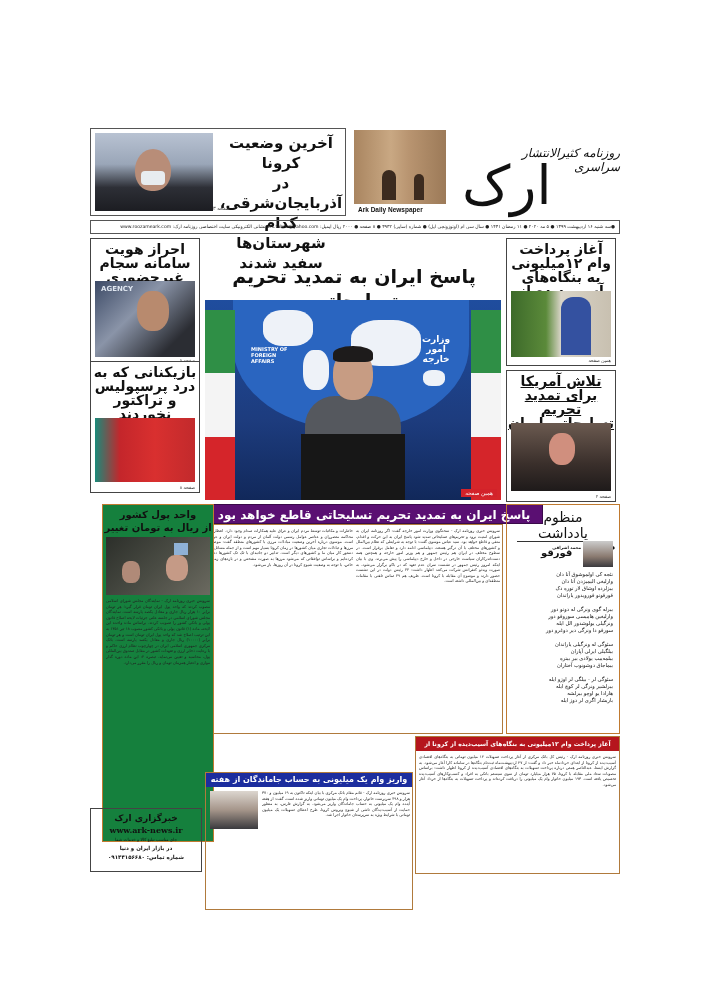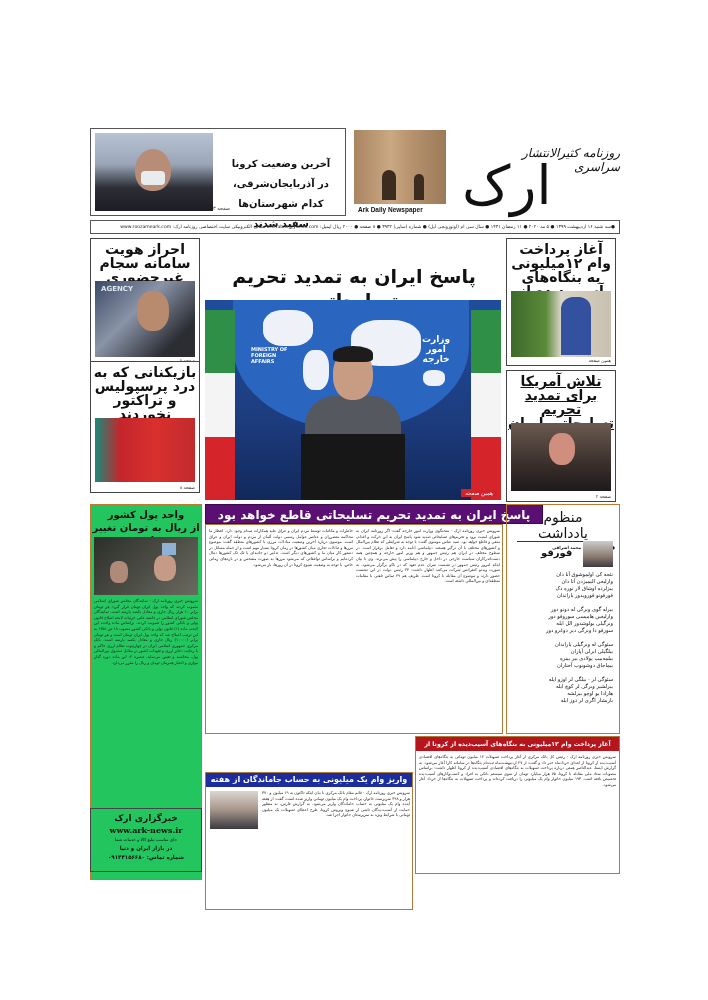--- a/index.html
+++ b/index.html
@@ -9,21 +9,21 @@
   .abs { position: absolute; }
 
   
   .masthead { position: absolute; left: 0; top: 0; width: 530px; height: 90px; }
   .mh-box { position: absolute; left: 0; top: 0; width: 256px; height: 88px; border: 1px solid #555; }
   .mh-photo { position: absolute; left: 4px; top: 4px; width: 118px; height: 78px;
     background: linear-gradient(180deg,#b8c2d2 0%,#9aa6b8 40%,#2d2f36 70%,#1c1d22 100%); }
   .mh-photo .face { position:absolute; left:40px; top:16px; width:36px; height:42px; border-radius:50% 50% 45% 45%; background:#b88d78; }
   .mh-photo .mask { position:absolute; left:46px; top:38px; width:24px; height:14px; background:#e8ecef; border-radius:4px; }
   .mh-headline { position: absolute; left: 128px; top: 4px; width: 124px; text-align: center;
-    font-weight: bold; font-size: 10px; line-height: 20px; margin-top: 21px; }
+    font-weight: bold; font-size: 15px; line-height: 20px; }
   .mh-page { position:absolute; left: 122px; top: 76px; font-size: 5px; color:#333; }
   .tower { position: absolute; left: 264px; top: 2px; width: 92px; height: 74px;
     background: linear-gradient(90deg,#a98560,#c9a883 40%,#b89470 60%,#9c7a58); }
   .tower .arch1 { position:absolute; left:28px; top:40px; width:14px; height:30px; background:#3c2b1f; border-radius:7px 7px 0 0; }
   .tower .arch2 { position:absolute; left:60px; top:44px; width:10px; height:26px; background:#3c2b1f; border-radius:5px 5px 0 0; }
   .tower-caption { position:absolute; left: 268px; top: 78px; font-size: 6.5px; font-weight: bold; direction: ltr; font-family: "Liberation Sans", sans-serif; }
   .logo-sub { position:absolute; left: 390px; top: 18px; font-size: 12px; font-style: italic; font-family: "DejaVu Serif", serif; }
   .logo-main { position:absolute; left: 372px; top: 30px; font-size: 54px; font-family: "DejaVu Serif", serif; line-height: 56px; letter-spacing: -4px; }
   .dateline { position:absolute; left:0; top: 92px; width:530px; height: 14px; border: 1px solid #555;
     font-size: 4.6px; line-height: 12px; padding: 0 4px; white-space: nowrap; overflow: hidden; color:#222; }
@@ -50,21 +50,21 @@
   .podium { position:absolute; left: 96px; top: 134px; width: 104px; height: 66px; background:#171717; }
   .photo-tag { position:absolute; right: 4px; bottom: 3px; background:#d3222a; color:#fff; font-size: 5.5px; padding: 1px 4px; }
 
   
   .banner { position:absolute; height: 20px; color:#fff; font-weight:bold; text-align:center; }
   .main-banner { left: 115px; top: 376px; width: 338px; background:#5a0f72; font-size: 12px; line-height: 20px; border: 1px solid #3a0a4a; }
   .textcol { position:absolute; font-size: 3.9px; line-height: 5.6px; text-align: justify; color:#222; overflow: hidden; }
   .main-text-frame { position:absolute; left: 115px; top: 396px; width: 298px; height: 210px; border: 1px solid #b07a3c; }
 
   
-  .left-article { position:absolute; left: 0; top: 376px; width: 112px; height: 376px; border: 1px solid #c07a30; background:#22c55e; }
+  .left-article { position:absolute; left: 12px; top: 376px; width: 112px; height: 338px; border: 1px solid #c07a30; background:#15803d; }
   .left-article h3 { font-size: 10px; line-height: 13px; text-align:center; font-weight:bold; padding-top: 3px; }
   .left-article .pic { position:absolute; left: 3px; top: 32px; width: 104px; height: 58px; background: linear-gradient(135deg,#2c2f2a,#4a4c44 50%,#6b6a60); }
 
   
   .info-box { position:absolute; left: 0; top: 680px; width: 112px; height: 64px; border: 1px solid #444; text-align:center; direction: rtl; }
   .info-box .t1 { font-size: 9px; font-weight: bold; margin-top: 4px; }
   .info-box .t2 { font-size: 8px; font-weight: bold; direction: ltr; font-family: "DejaVu Serif", serif; margin-top: 2px; }
   .info-box .t3 { font-size: 4.2px; margin-top: 2px; }
   .info-box .t4 { font-size: 5.5px; font-weight:bold; margin-top: 3px; }
   .info-box .t5 { font-size: 5.5px; font-weight:bold; margin-top: 3px; }

